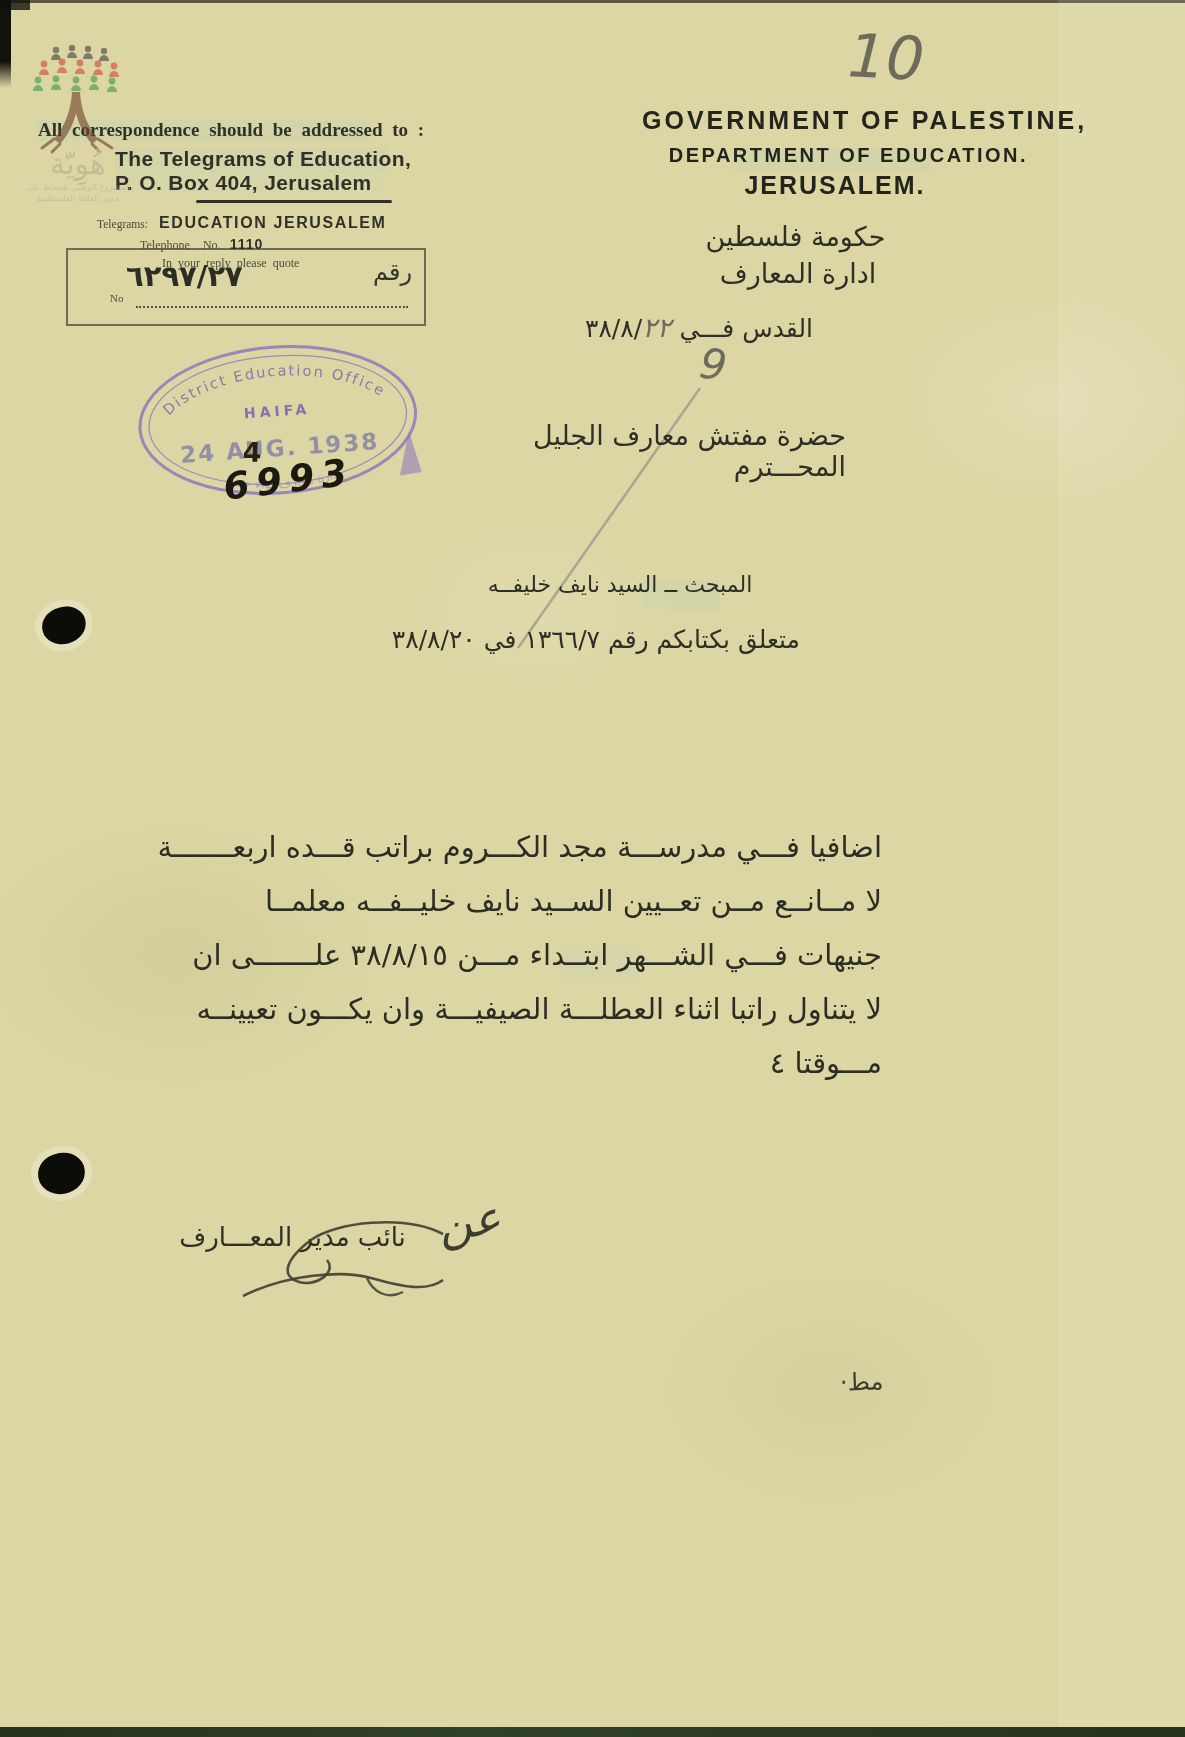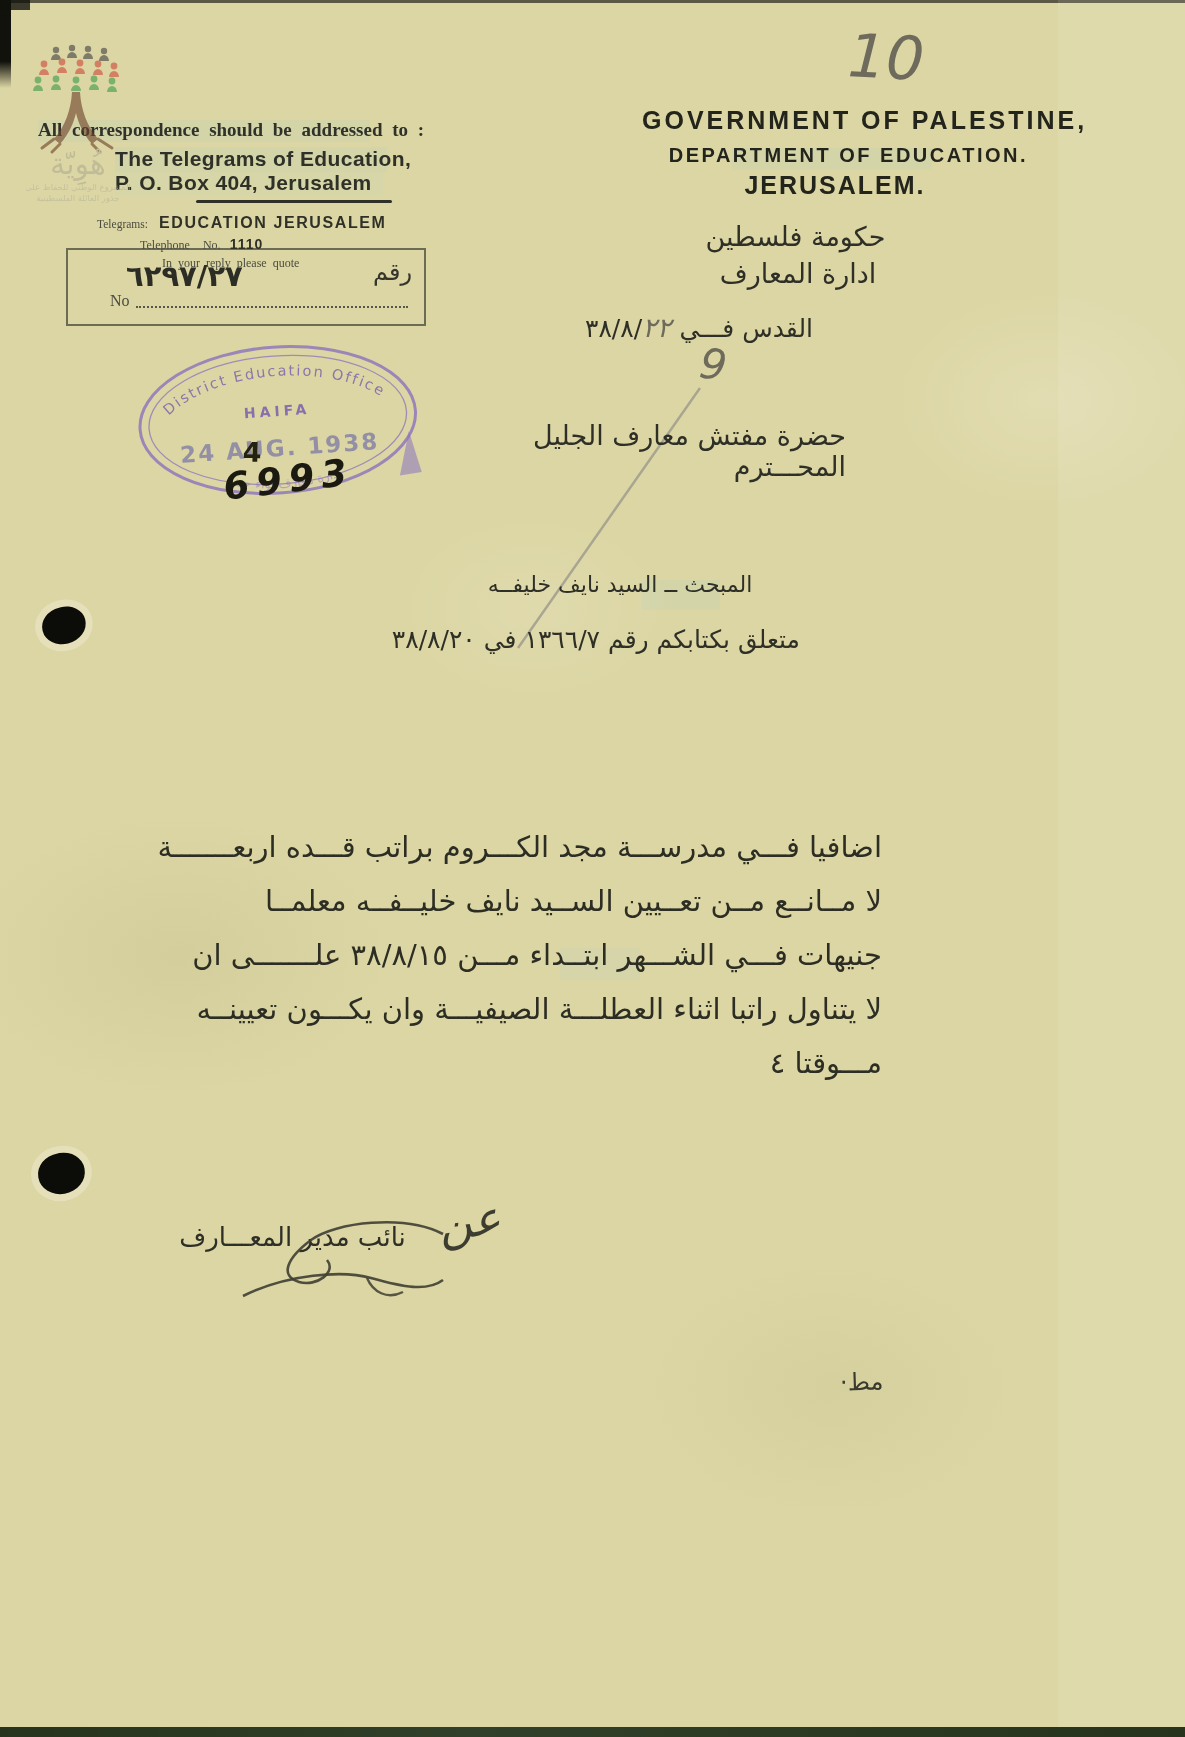--- a/index.html
+++ b/index.html
@@ -117,21 +117,21 @@
   <div class="abs" style="left:140px;top:234px;z-index:2;">
     <span class="small-print" style="font-size:12px;">Telephone</span>
     <span class="small-print" style="font-size:12px;margin-left:8px;">No.</span>
     <span class="s-sans" style="font-size:14px;letter-spacing:1px;margin-left:4px;">1110</span>
   </div>
 
   <div class="abs ref-box" style="left:66px;top:248px;width:356px;height:74px;">
     <div class="abs small-print" style="left:94px;top:6px;font-size:12px;word-spacing:3px;">In your reply please quote</div>
     <div class="abs ar" style="right:12px;top:8px;font-size:24px;color:#34352b;">رقم</div>
     <div class="abs" dir="ltr" style="left:58px;top:9px;font-size:29px;font-weight:bold;letter-spacing:2px;color:#2c2d24;">٦٢٩٧/٢٧</div>
-    <div class="abs small-print" style="left:42px;top:42px;font-size:16px;">No</div>
+    <div class="abs small-print" style="left:42px;top:42px;font-size:11px;">No</div>
     <div class="abs dotted" style="left:68px;top:40px;width:272px;height:16px;"></div>
   </div>
 
   <div class="abs pencil" style="left:848px;top:22px;font-size:60px;transform:rotate(3deg);">10</div>
 
   <div class="abs gov" style="left:642px;top:106px;width:386px;text-align:right;font-size:25px;letter-spacing:3px;white-space:nowrap;">GOVERNMENT OF PALESTINE,</div>
   <div class="abs gov" style="left:642px;top:144px;width:386px;text-align:right;font-size:20px;letter-spacing:2.5px;">DEPARTMENT OF EDUCATION.</div>
   <div class="abs gov" style="left:642px;top:171px;width:386px;text-align:center;font-size:25px;letter-spacing:2px;">JERUSALEM.</div>
   <div class="abs ar" style="left:693px;top:221px;width:205px;text-align:center;font-size:27px;">حكومة فلسطين</div>
   <div class="abs ar" style="left:693px;top:258px;width:210px;text-align:center;font-size:27px;">ادارة المعارف</div>

